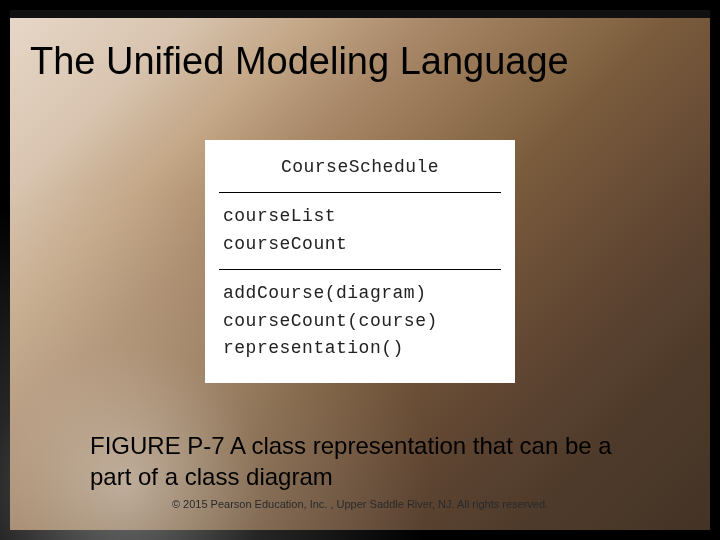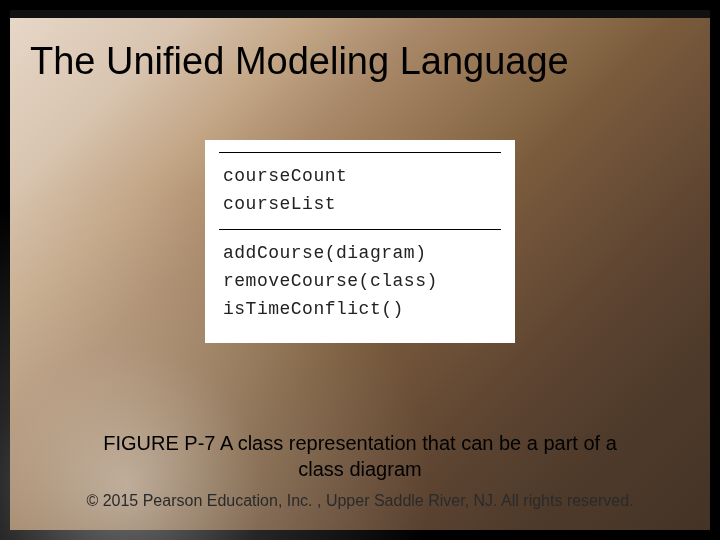--- a/index.html
+++ b/index.html
@@ -73,52 +73,52 @@
   .uml-rule {
     border: none;
     border-top: 1.5px solid #000;
     margin: 4px 14px;
   }
   .caption {
     position: absolute;
     top: 420px;
     left: 0; right: 0;
     padding: 0 80px;
-    text-align: center;
-    font-size: 20px;
+    font-size: 24px;
     color: #000;
     line-height: 1.3;
   }
   .copyright {
     position: absolute;
     bottom: 20px;
     left: 0; right: 0;
     text-align: center;
-    font-size: 16px;
+    font-size: 11px;
     color: #2a2a2a;
   }
 </style>
 </head>
 <body>
 
 <div class="slide">
   <div class="topbar"></div>
   <div class="shine"></div>
 
   <h1 class="title">The Unified Modeling Language</h1>
 
   <div class="uml-box">
+    <div class="uml-section uml-name">CourseSchedule</div>
     <hr class="uml-rule">
     <div class="uml-section">
+      <div>courseList</div>
       <div>courseCount</div>
-      <div>courseList</div>
     </div>
     <hr class="uml-rule">
     <div class="uml-section">
       <div>addCourse(diagram)</div>
-      <div>removeCourse(class)</div>
-      <div>isTimeConflict()</div>
+      <div>courseCount(course)</div>
+      <div>representation()</div>
     </div>
   </div>
 
   <div class="caption">FIGURE P-7 A class representation that can be a part of a class diagram</div>
   <div class="copyright">© 2015 Pearson Education, Inc. , Upper Saddle River, NJ.  All rights reserved.</div>
 </div>
 
 </body></html>

